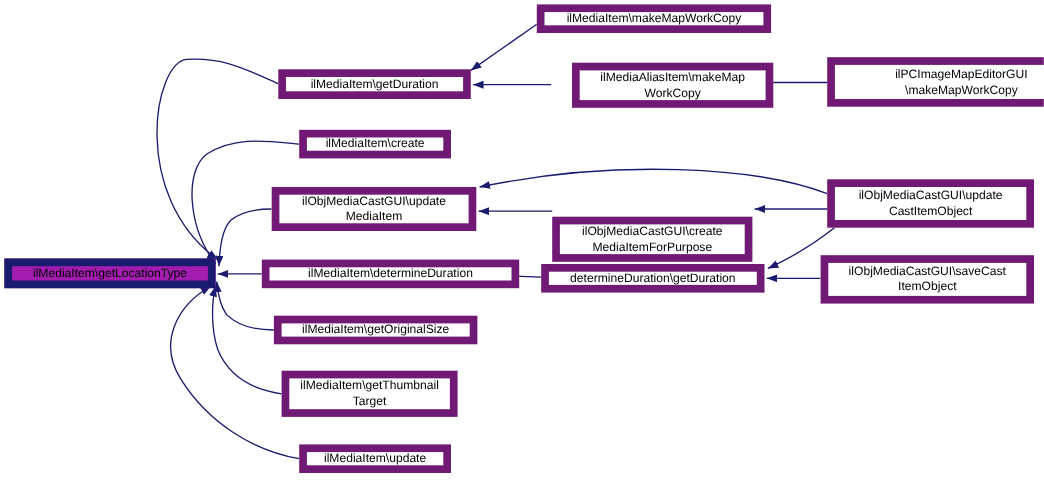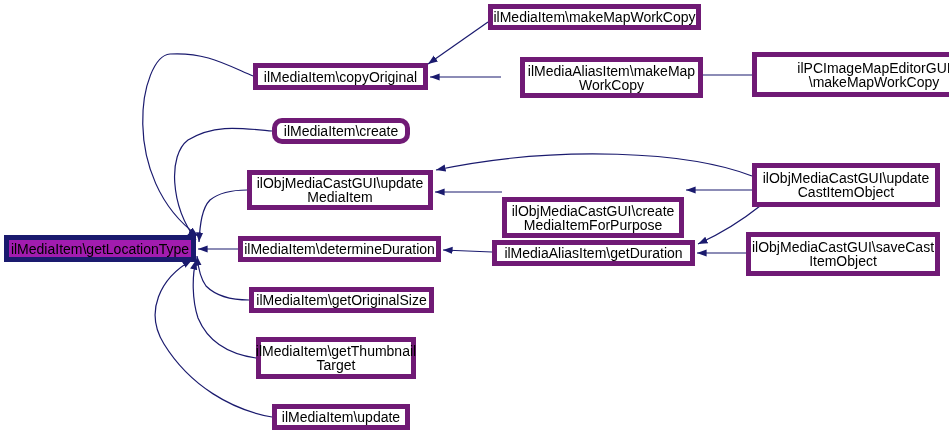--- a/index.html
+++ b/index.html
@@ -21,24 +21,24 @@
     position: absolute;
     left: 0;
     top: 0;
     width: 949px;
     height: 436px;
     pointer-events: none;
   }
   .node {
     position: absolute;
     box-sizing: border-box;
-    border: 5px solid #701a75;
+    border: 7px solid #701a75;
     background: #ffffff;
     color: #000000;
-    font-size: 14px;
+    font-size: 11px;
     line-height: 14px;
     display: flex;
     align-items: center;
     justify-content: center;
     text-align: center;
     padding: 1px 3px;
     white-space: pre-line;
     z-index: 2;
   }
   .node.root {
@@ -69,34 +69,34 @@
         <path d="M 752,75 L 686,75" marker-end="url(#arrow)"></path>
         <path d="M 502,192 L 435,192" marker-end="url(#arrow)"></path>
         <path d="M 752,176 C 690,152 560,144 436,170" marker-end="url(#arrow)"></path>
         <path d="M 752,190 L 686,190" marker-end="url(#arrow)"></path>
         <path d="M 492,252 L 443,250" marker-end="url(#arrow)"></path>
         <path d="M 760,206 C 740,222 720,234 698,244" marker-end="url(#arrow)"></path>
         <path d="M 746,253 L 697,253" marker-end="url(#arrow)"></path>
       </g>
   </svg>
 <div class="node root" style="left: 4px; top: 235px; width: 192px; height: 27px;">ilMediaItem\getLocationType</div>
-    <div class="node" style="left: 253px; top: 63px; width: 175px; height: 27px;">ilMediaItem\copyOriginal</div>
-    <div class="node" style="left: 272px; top: 118px; width: 138px; height: 26px; border-radius: 10px;">ilMediaItem\create</div>
+    <div class="node" style="left: 253px; top: 63px; width: 175px; height: 27px;">ilMediaItem\getDuration</div>
+    <div class="node" style="left: 272px; top: 118px; width: 138px; height: 26px;">ilMediaItem\create</div>
     <div class="node" style="left: 247px; top: 170px; width: 186px; height: 40px;">ilObjMediaCastGUI\update
 MediaItem</div>
-    <div class="node" style="left: 238px; top: 236px; width: 203px; height: 26px;">ilMediaItem\determineDuration</div>
+    <div class="node" style="left: 238px; top: 236px; width: 234px; height: 26px;">ilMediaItem\determineDuration</div>
     <div class="node" style="left: 249px; top: 287px; width: 185px; height: 26px;">ilMediaItem\getOriginalSize</div>
     <div class="node" style="left: 256px; top: 337px; width: 160px; height: 42px;">ilMediaItem\getThumbnail
 Target</div>
     <div class="node" style="left: 272px; top: 404px; width: 138px; height: 26px;">ilMediaItem\update</div>
     <div class="node" style="left: 488px; top: 4px; width: 213px; height: 26px;">ilMediaItem\makeMapWorkCopy</div>
     <div class="node" style="left: 501px; top: 57px; width: 183px; height: 41px; margin-left: 19px;">ilMediaAliasItem\makeMap
 WorkCopy</div>
     <div class="node" style="left: 502px; top: 172px; width: 182px; height: 41px; margin-top: 25px;">ilObjMediaCastGUI\create
 MediaItemForPurpose</div>
-    <div class="node" style="left: 492px; top: 240px; width: 203px; height: 26px;">ilMediaAliasItem\getDuration</div>
+    <div class="node" style="left: 492px; top: 240px; width: 203px; height: 26px;">determineDuration\getDuration</div>
     <div class="node" style="left: 752px; top: 52px; width: 207px; height: 45px; padding-left: 40px;">ilPCImageMapEditorGUI
 \makeMapWorkCopy</div>
     <div class="node" style="left: 752px; top: 163px; width: 188px; height: 44px;">ilObjMediaCastGUI\update
 CastItemObject</div>
     <div class="node" style="left: 746px; top: 232px; width: 194px; height: 44px; text-align: center;">ilObjMediaCastGUI\saveCast
 ItemObject</div>
   </div>
 
 </body></html>

